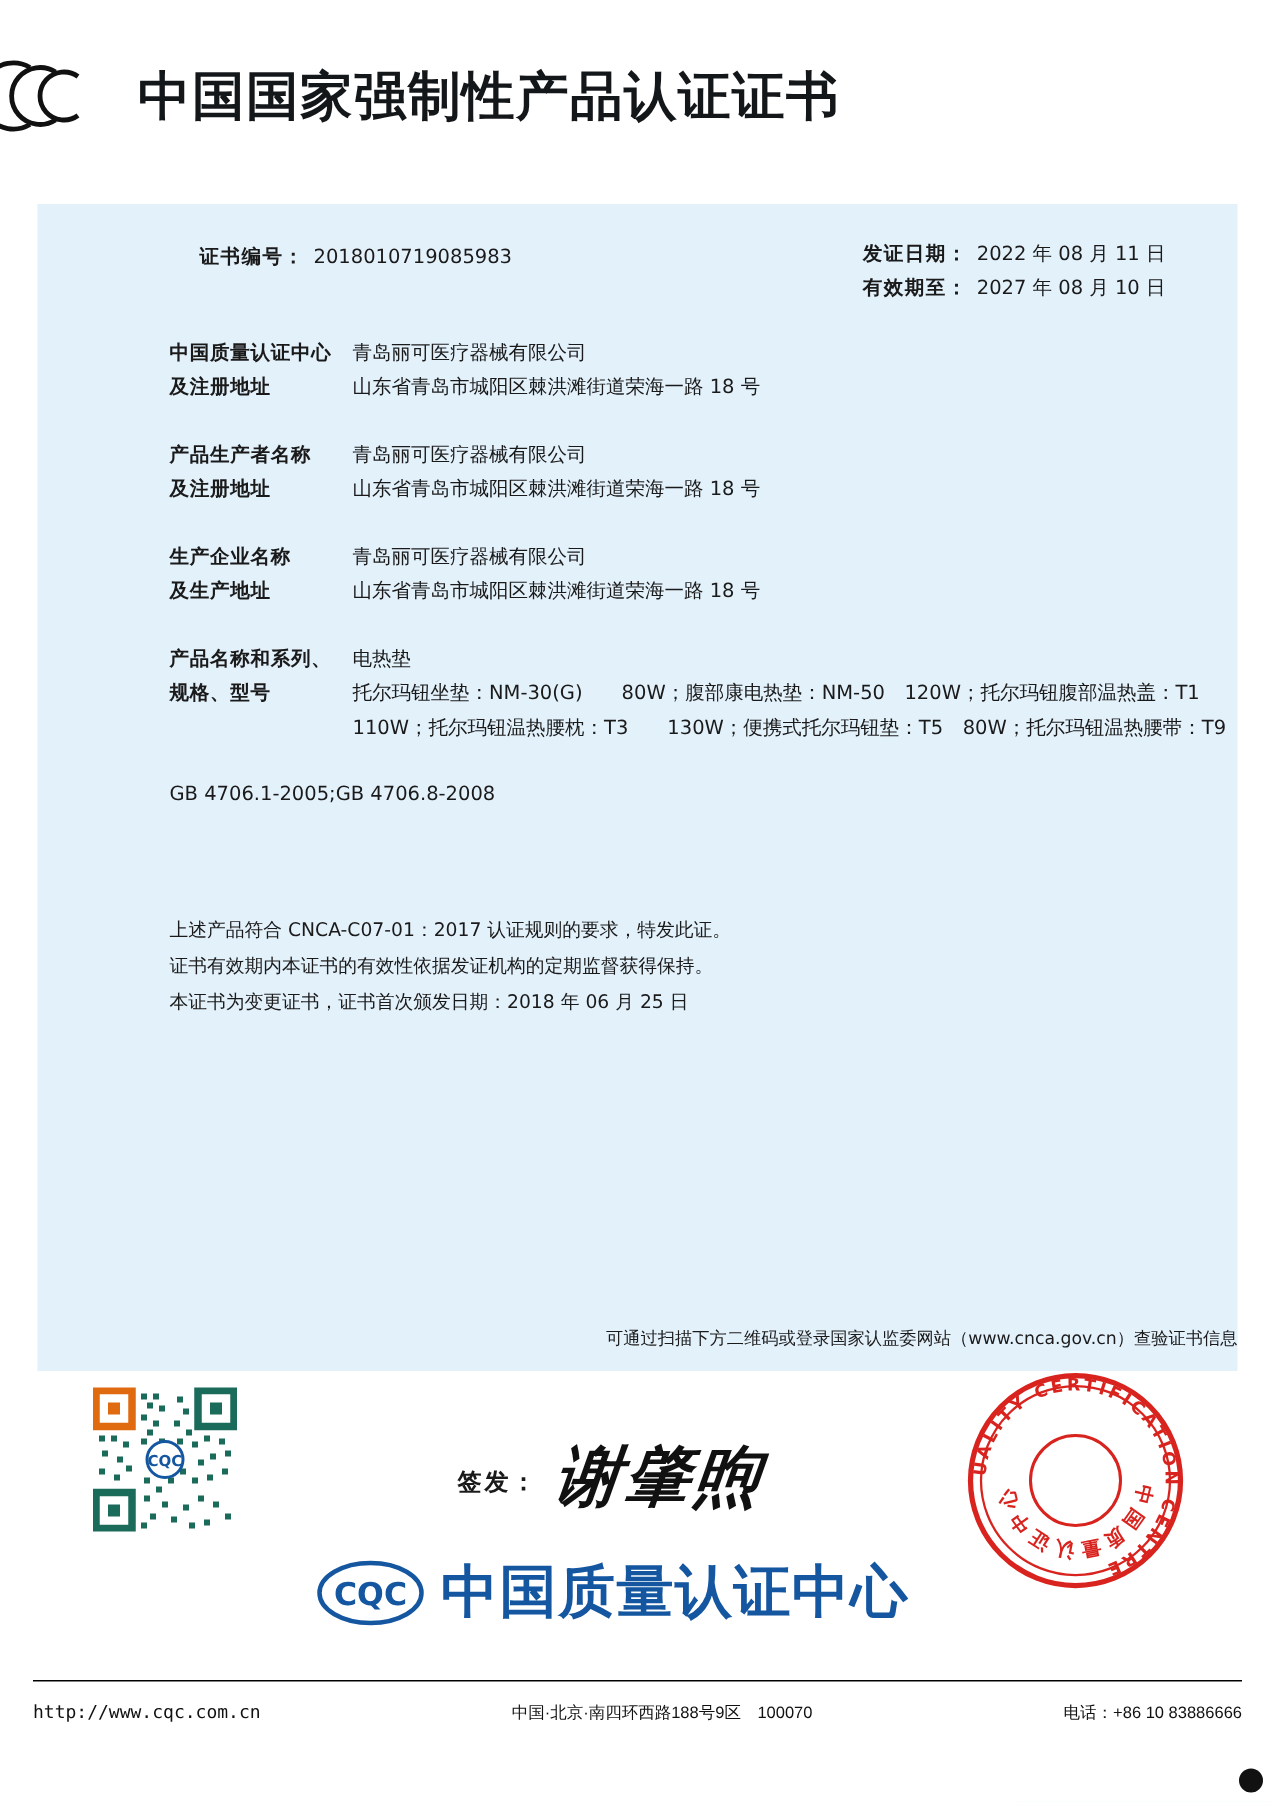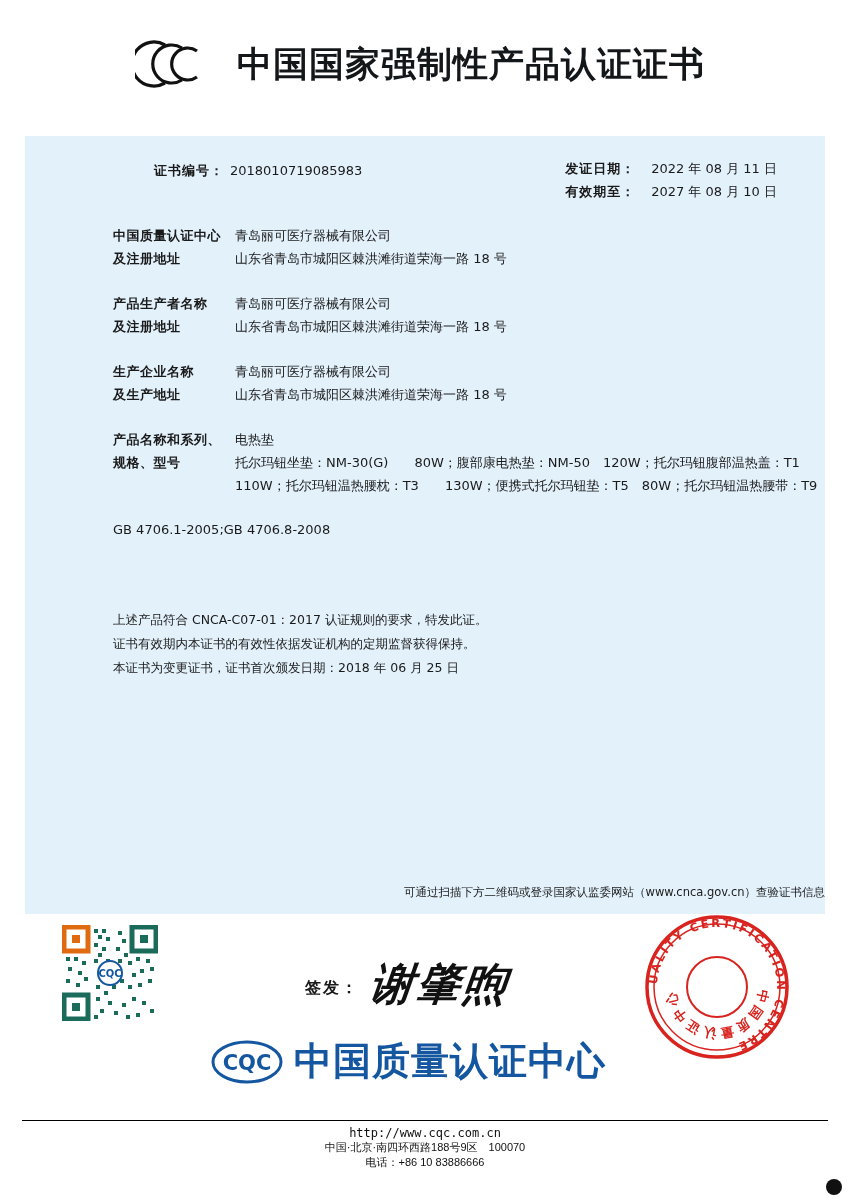--- a/index.html
+++ b/index.html
@@ -19,21 +19,21 @@
   }
   
   .header {
     position: absolute;
     left: 0;
     top: 0;
     width: 850px;
     height: 128px;
     display: flex;
     align-items: center;
-    justify-content: center;
+    justify-content: flex-start;
   }
   .header-inner {
     display: flex;
     align-items: center;
     gap: 18px;
     margin-left: -10px;
   }
   .ccc-logo {
     width: 84px;
     height: 62px;
@@ -64,21 +64,20 @@
     width: 800px;
     height: 56px;
   }
   .cert-no {
     position: absolute;
     left: 108px;
     top: 2px;
     display: flex;
     align-items: baseline;
     gap: 6px;
-    margin-left: 21px;
   }
   .lbl-cn {
     font-family: "DejaVu Sans", sans-serif;
     font-size: 13px;
     font-weight: bold;
     color: #1a1a1a;
     letter-spacing: 1px;
     white-space: nowrap;
   }
   .val {
@@ -90,21 +89,21 @@
   .dates {
     position: absolute;
     right: 48px;
     top: 0;
     text-align: right;
   }
   .date-line {
     display: flex;
     justify-content: flex-end;
     align-items: baseline;
-    gap: 16px;
+    gap: 6px;
     margin-bottom: 5px;
   }
   
   .field {
     position: absolute;
     left: 88px;
     width: 700px;
     display: flex;
     align-items: flex-start;
   }
@@ -220,21 +219,20 @@
     left: 22px;
     top: 1126px;
     width: 806px;
     height: 30px;
     display: flex;
     align-items: center;
     justify-content: space-between;
     font-family: "DejaVu Sans Mono", monospace;
     font-size: 12px;
     color: #111;
-    flex-direction: column;
   }
   .bottom-center {
     font-family: Liberation Sans, sans-serif;
     font-size: 11px;
   }
   .corner {
     position: absolute;
     right: 8px;
     bottom: 6px;
     width: 16px;

